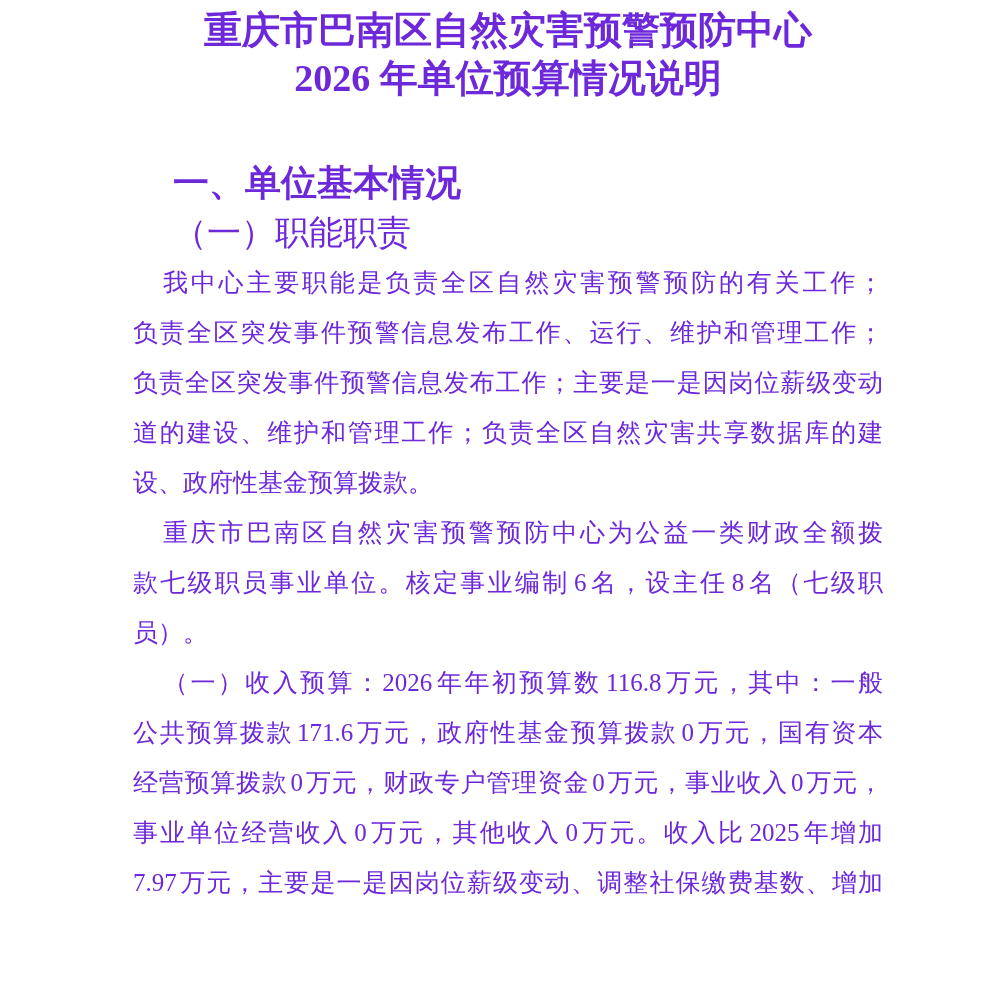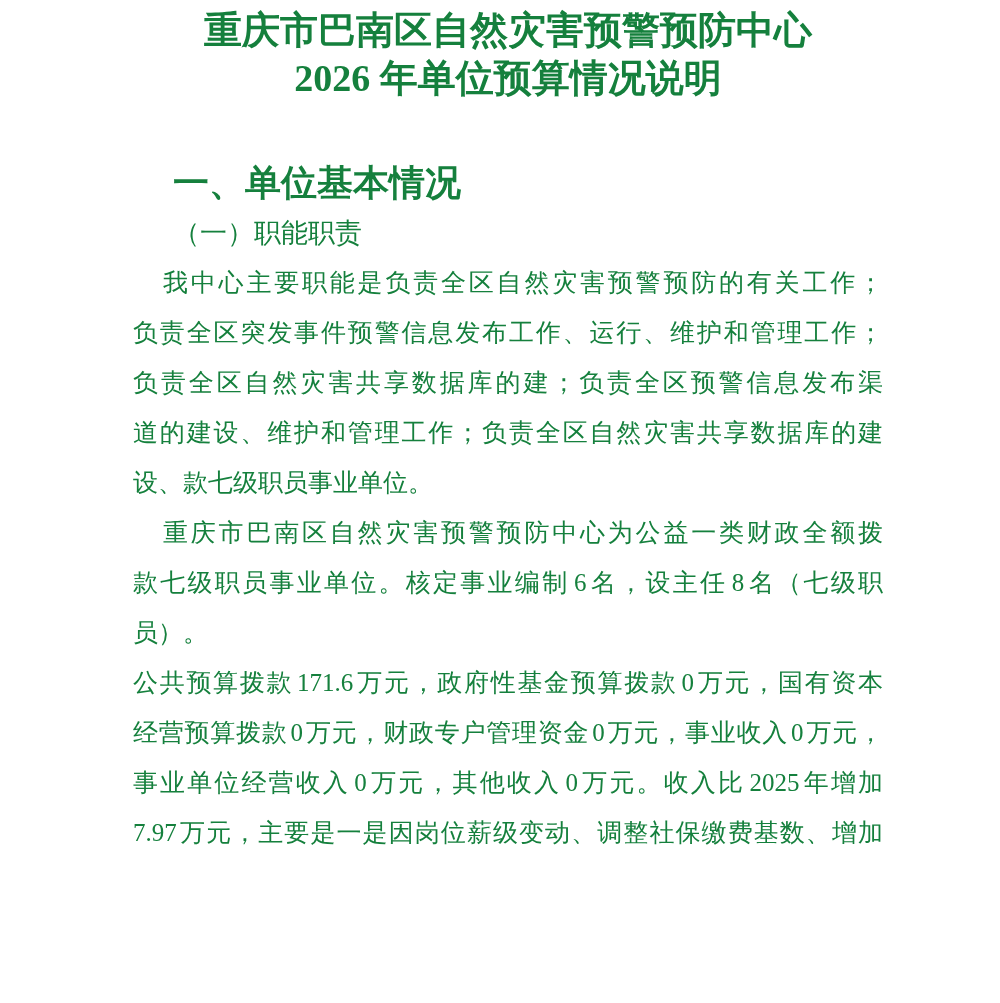--- a/index.html
+++ b/index.html
@@ -7,21 +7,21 @@
     padding: 0;
     background: #ffffff;
   }
   .page {
     position: relative;
     width: 1000px;
     height: 1003px;
     box-sizing: border-box;
     padding: 6px 117px 0 133px;
     background: #ffffff;
-    color: #15803d;
+    color: #6d28d9;
     overflow: hidden;
     font-family: "Liberation Serif", "DejaVu Serif", serif;
   }
   .title {
     text-align: center;
     font-weight: 700;
     font-size: 38px;
     line-height: 48px;
     font-family: "Liberation Serif", "DejaVu Serif", serif;
   }
@@ -29,21 +29,21 @@
     font-family: "Liberation Sans", "DejaVu Sans", sans-serif;
     font-weight: 700;
     font-size: 36px;
     line-height: 50px;
     text-indent: 40px;
   }
   .h2.first {
     margin-top: 56px;
   }
   .h3 {
-    font-size: 27px;
+    font-size: 34px;
     line-height: 50px;
     text-indent: 40px;
   }
   .bl {
     font-size: 25px;
     line-height: 50px;
     word-spacing: -4px;
   }
   .fill {
     text-align: justify;
@@ -62,28 +62,29 @@
     <div>重庆市巴南区自然灾害预警预防中心</div>
     <div>2026 年单位预算情况说明</div>
   </div>
 
   <div class="h2 first">一、单位基本情况</div>
 
   <div class="h3">（一）职能职责</div>
 
   <div class="bl fill ind">我中心主要职能是负责全区自然灾害预警预防的有关工作；</div>
   <div class="bl fill">负责全区突发事件预警信息发布工作、运行、维护和管理工作；</div>
-  <div class="bl fill">负责全区自然灾害共享数据库的建；负责全区预警信息发布渠</div>
+  <div class="bl fill">负责全区突发事件预警信息发布工作；主要是一是因岗位薪级变动</div>
   <div class="bl fill">道的建设、维护和管理工作；负责全区自然灾害共享数据库的建</div>
-  <div class="bl">设、款七级职员事业单位。</div>
+  <div class="bl">设、政府性基金预算拨款。</div>
 
 
   <div class="bl fill ind">重庆市巴南区自然灾害预警预防中心为公益一类财政全额拨</div>
   <div class="bl fill">款七级职员事业单位。核定事业编制 6 名，设主任 8 名（七级职</div>
   <div class="bl">员）。</div>
 
 
+  <div class="bl fill ind">（一）收入预算：2026 年年初预算数 116.8 万元，其中：一般</div>
   <div class="bl fill">公共预算拨款 171.6 万元，政府性基金预算拨款 0 万元，国有资本</div>
   <div class="bl fill">经营预算拨款 0 万元，财政专户管理资金 0 万元，事业收入 0 万元，</div>
   <div class="bl fill">事业单位经营收入 0 万元，其他收入 0 万元。收入比 2025 年增加</div>
   <div class="bl fill">7.97 万元，主要是一是因岗位薪级变动、调整社保缴费基数、增加</div>
 
 </div>
 
 </body></html>

